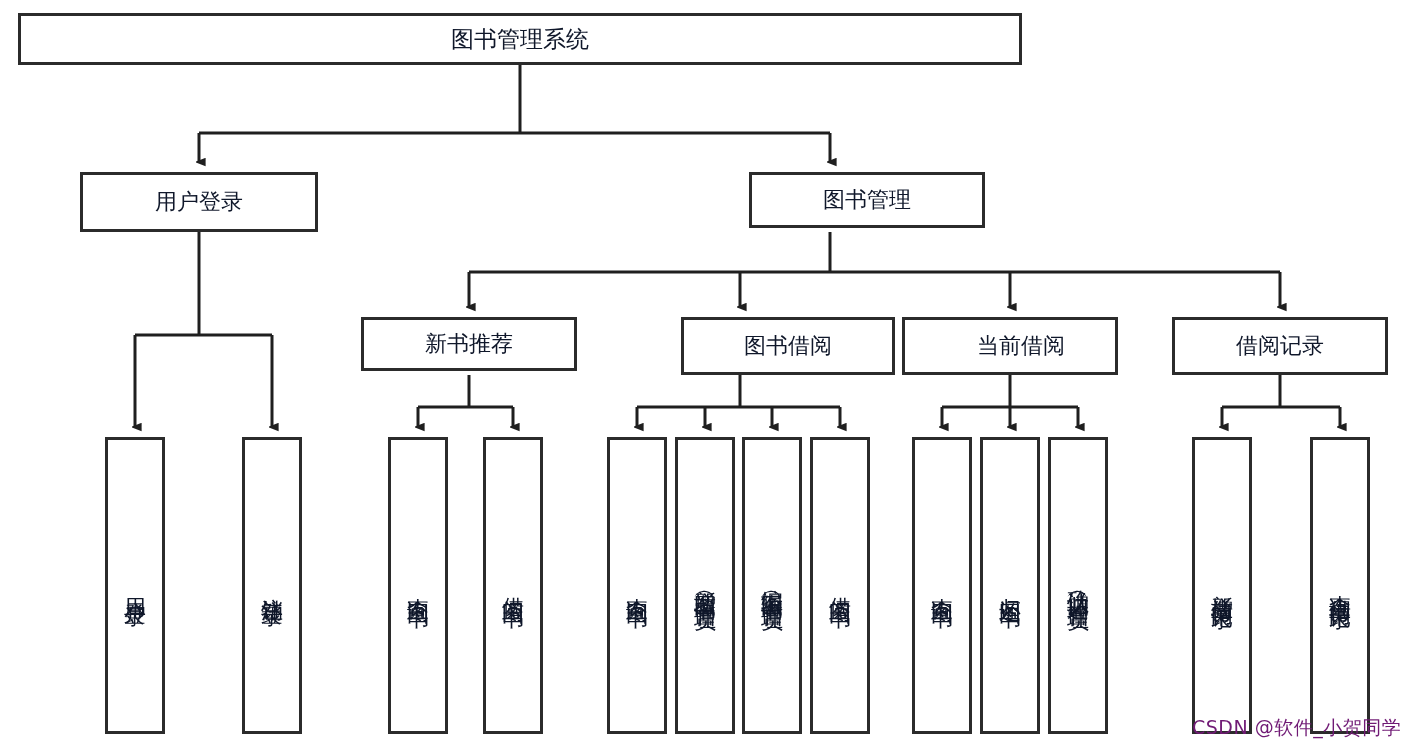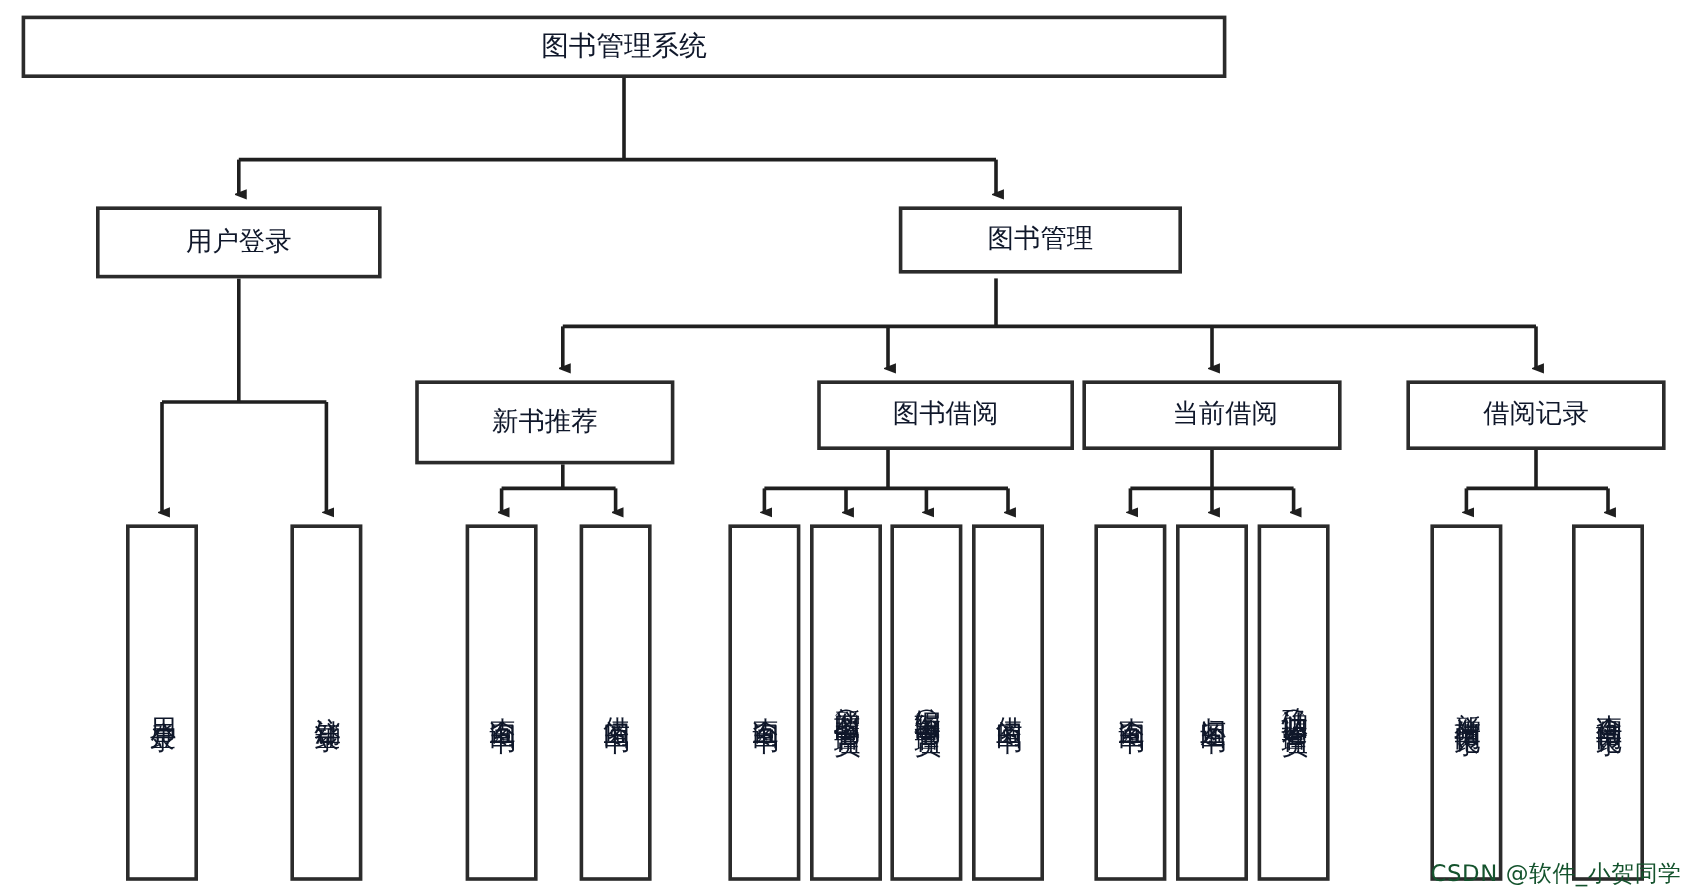--- a/index.html
+++ b/index.html
@@ -56,21 +56,21 @@
     writing-mode: vertical-rl;
     text-orientation: upright;
     font-size: 22px;
     letter-spacing: 3px;
     line-height: 1;
     white-space: nowrap;
     max-height: 100%;
   }
   .watermark {
     position: absolute;
-    color: #14532d;
+    color: #701a75;
     font-size: 19px;
     white-space: nowrap;
     letter-spacing: 0.5px;
   }
 </style>
 </head>
 <body>
 
 <div id="stage">
 
@@ -130,21 +130,21 @@
     <span class="lbl">图书管理系统</span>
   </div>
 
   <div class="node branch" style="left:80px; top:172px; width:238px; height:60px;">
     <span class="lbl">用户登录</span>
   </div>
   <div class="node branch" style="left:712px; top:172px; width:236px; height:56px;margin-left:37px;">
     <span class="lbl">图书管理</span>
   </div>
 
-  <div class="node branch" style="left:346px; top:317px; width:216px; height:70px;">
+  <div class="node branch" style="left:361px; top:317px; width:216px; height:54px;">
     <span class="lbl">新书推荐</span>
   </div>
   <div class="node branch" style="left:633px; top:317px; width:214px; height:58px;margin-left:48px;">
     <span class="lbl">图书借阅</span>
   </div>
   <div class="node branch" style="left:902px; top:317px; width:216px; height:58px;padding-left:22px;">
     <span class="lbl">当前借阅</span>
   </div>
   <div class="node branch" style="left:1172px; top:317px; width:216px; height:58px;">
     <span class="lbl">借阅记录</span>

